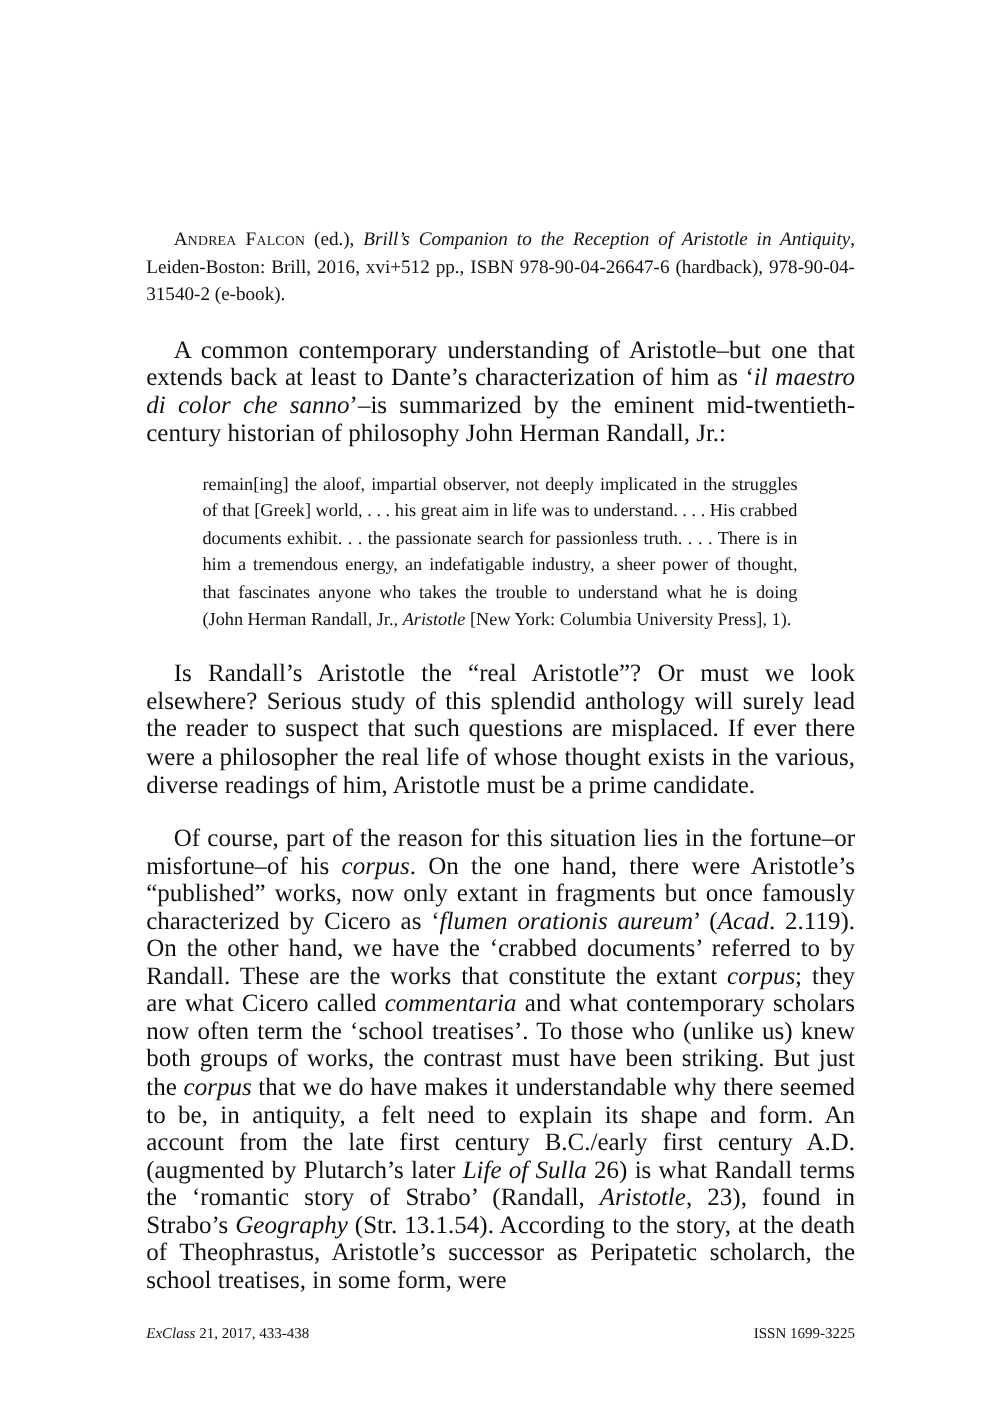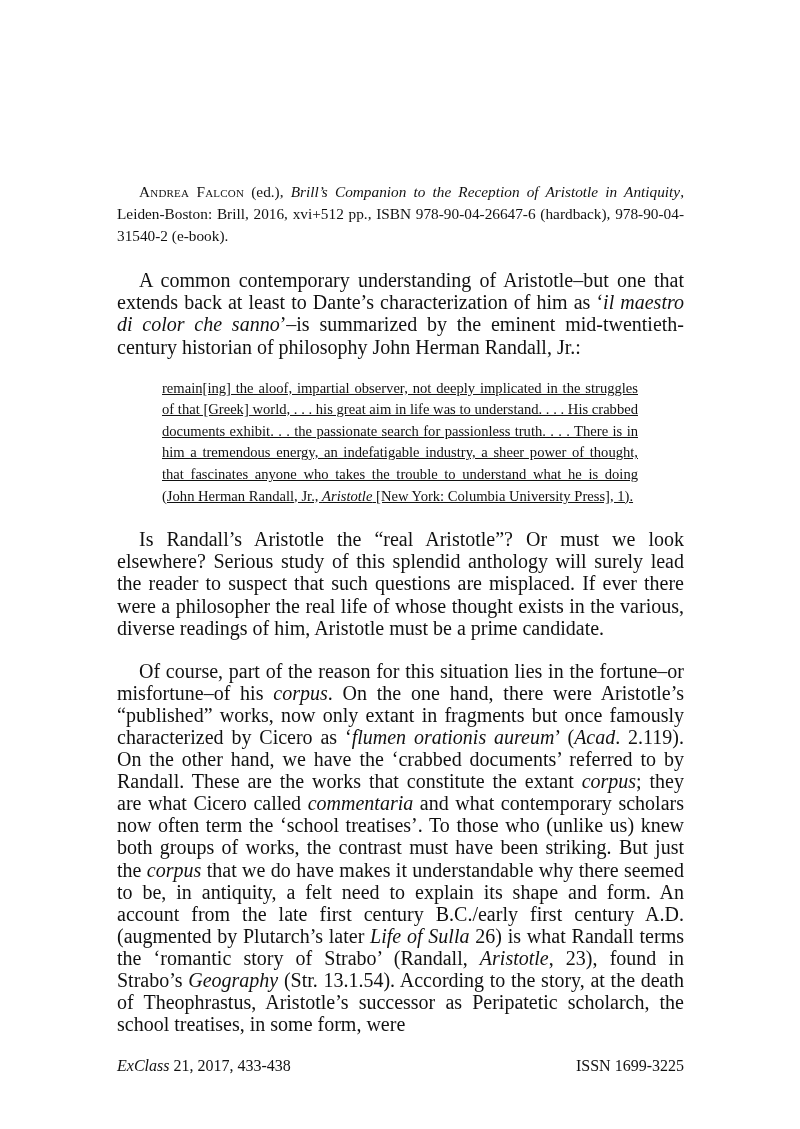--- a/index.html
+++ b/index.html
@@ -62,40 +62,39 @@
   }
 
   em, .it { font-style: italic; }
 
   
   blockquote.quote {
     margin: 0;
     padding: 0 0 0 45px;
     width: 476px;
     box-sizing: content-box;
-    text-decoration: underline;
   }
   blockquote.quote p {
     margin: 0;
     font-size: 14.6px;
     line-height: 21.6px;
     text-align: justify;
     text-justify: inter-word;
   }
 
   
   #footer {
     position: absolute;
     left: 117px;
     top: 1057px;
     width: 567px;
     display: flex;
     justify-content: space-between;
     align-items: baseline;
-    font-size: 16px;
+    font-size: 12px;
     line-height: 18px;
   }
   #footer .left { text-align: left; }
   #footer .right { text-align: left; }
 </style>
 </head>
 <body>
 
 <div id="page">
 

